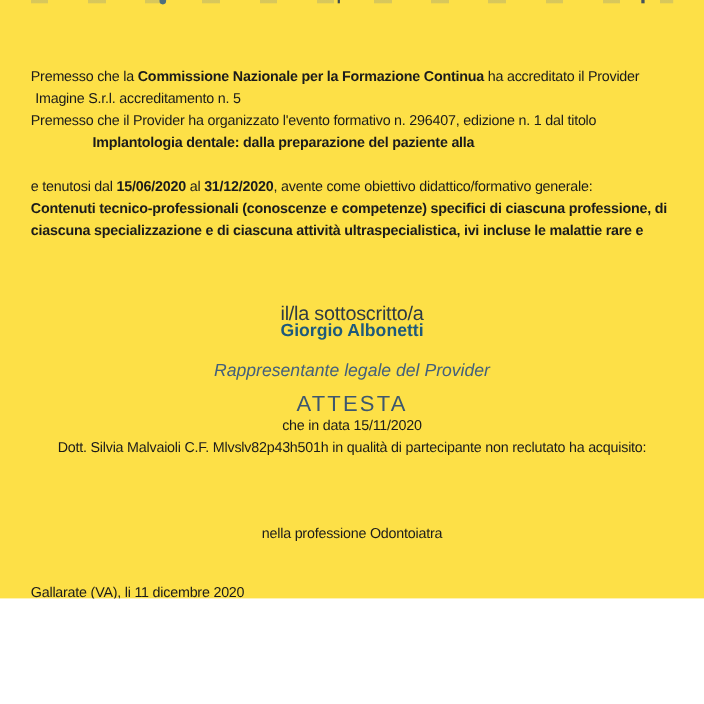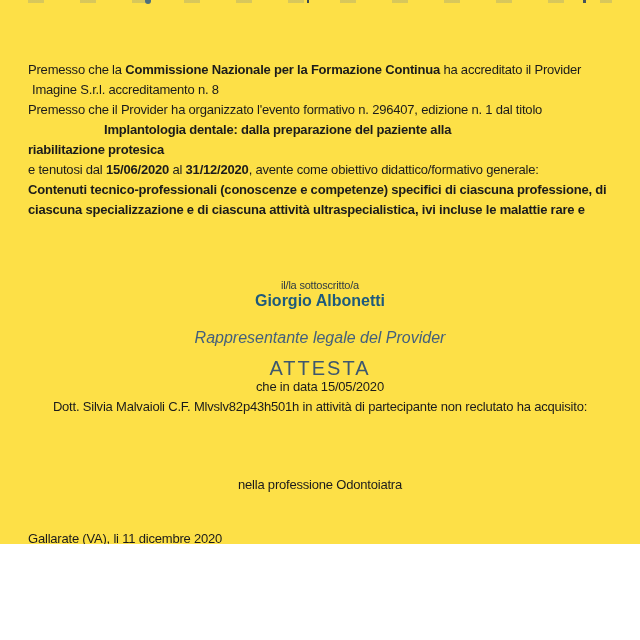--- a/index.html
+++ b/index.html
@@ -16,21 +16,21 @@
     position: absolute;
     left: 28px;
     right: 28px;
     font-size: 13px;
     letter-spacing: -0.2px;
     line-height: 16px;
     white-space: nowrap;
   }
   .b { font-weight: bold; }
   .center { text-align: center; left: 0; right: 0; }
-  .indent-title { left: 104px; }
+  .indent-title { left: 84px; }
 
   
   .top-remnant {
     position: absolute;
     top: 0; left: 28px; right: 28px; height: 3px;
     background: repeating-linear-gradient(90deg,
       rgba(120,135,145,0.28) 0px, rgba(120,135,145,0.28) 16px,
       rgba(120,135,145,0.0) 16px, rgba(120,135,145,0.0) 52px);
   }
   .top-mark-1 {
@@ -39,21 +39,21 @@
   }
   .top-mark-2 {
     position: absolute; top: 0; left: 307px; width: 2px; height: 3px;
     background: #3c4a52;
   }
   .top-mark-3 {
     position: absolute; top: 0; left: 583px; width: 3px; height: 3px;
     background: #45535c;
   }
 
-  .sub-intro   { top: 277px; font-size: 11px; color: #2e3a44; }
+  .sub-intro   { top: 277px; font-size: 18px; color: #2e3a44; }
   .rep-name    { top: 293px; font-size: 16px; font-weight: bold; color: #1e5a7c; letter-spacing: 0; }
   .rep-role    { top: 330px; font-size: 16px; font-style: italic; color: #44607c; letter-spacing: 0; }
   .attesta     { top: 340px; font-size: 20px; color: #3d576f; letter-spacing: 2px; margin-top: 20px; }
   .date-line   { top: 379px; }
   .participant { top: 399px; }
   .credits     { top: 437px; font-size: 14px; font-weight: bold; letter-spacing: 0.2px; }
   .profession  { top: 477px; }
   .place-date  { top: 531px; }
   .sig-title   { top: 590px; font-size: 15px; font-weight: bold; letter-spacing: 0.2px; }
 </style>
@@ -62,44 +62,43 @@
 
 <div class="page">
 
   <div class="top-remnant"></div>
   <span class="top-mark-1"></span>
   <span class="top-mark-2"></span>
   <span class="top-mark-3"></span>
 
   <div class="line" style="top:62px"><span>Premesso che la </span><span class="b">Commissione Nazionale per la Formazione Continua</span><span> ha accreditato il Provider</span></div>
 
-  <div class="line" style="top:82px; left:32px"><span>Imagine S.r.l. accreditamento n. 8</span></div>
+  <div class="line" style="top:82px; left:32px"><span>Imagine S.r.l. accreditamento n. 5</span></div>
 
   <div class="line" style="top:102px"><span>Premesso che il Provider ha organizzato l'evento formativo n. 296407, edizione n. 1 dal titolo</span></div>
 
   <div class="line b indent-title" style="top:122px"><span>Implantologia dentale: dalla preparazione del paziente alla</span></div>
 
-  <div class="line b" style="top:142px"><span>riabilitazione protesica</span></div>
 
   <div class="line" style="top:162px"><span>e tenutosi dal </span><span class="b">15/06/2020</span><span> al </span><span class="b">31/12/2020</span><span>, avente come obiettivo didattico/formativo generale:</span></div>
 
   <div class="line b" style="top:182px"><span>Contenuti tecnico-professionali (conoscenze e competenze) specifici di ciascuna professione, di</span></div>
   <div class="line b" style="top:202px"><span>ciascuna specializzazione e di ciascuna attività ultraspecialistica, ivi incluse le malattie rare e</span></div>
 
   <div class="line center sub-intro"><span>il/la sottoscritto/a</span></div>
 
   <div class="line center rep-name"><span>Giorgio Albonetti</span></div>
 
   <div class="line center rep-role"><span>Rappresentante legale del Provider</span></div>
 
   <div class="line center attesta"><span>ATTESTA</span></div>
 
-  <div class="line center date-line"><span>che in data 15/05/2020</span></div>
+  <div class="line center date-line"><span>che in data 15/11/2020</span></div>
 
-  <div class="line center participant"><span>Dott. Silvia Malvaioli C.F. Mlvslv82p43h501h in attività di partecipante non reclutato ha acquisito:</span></div>
+  <div class="line center participant"><span>Dott. Silvia Malvaioli C.F. Mlvslv82p43h501h in qualità di partecipante non reclutato ha acquisito:</span></div>
 
 
   <div class="line center profession"><span>nella professione Odontoiatra</span></div>
 
   <div class="line place-date"><span>Gallarate (VA), li 11 dicembre 2020</span></div>
 
   <div class="line center sig-title"><span>IL RAPPRESENTANTE LEGALE</span></div>
 
 </div>
 

